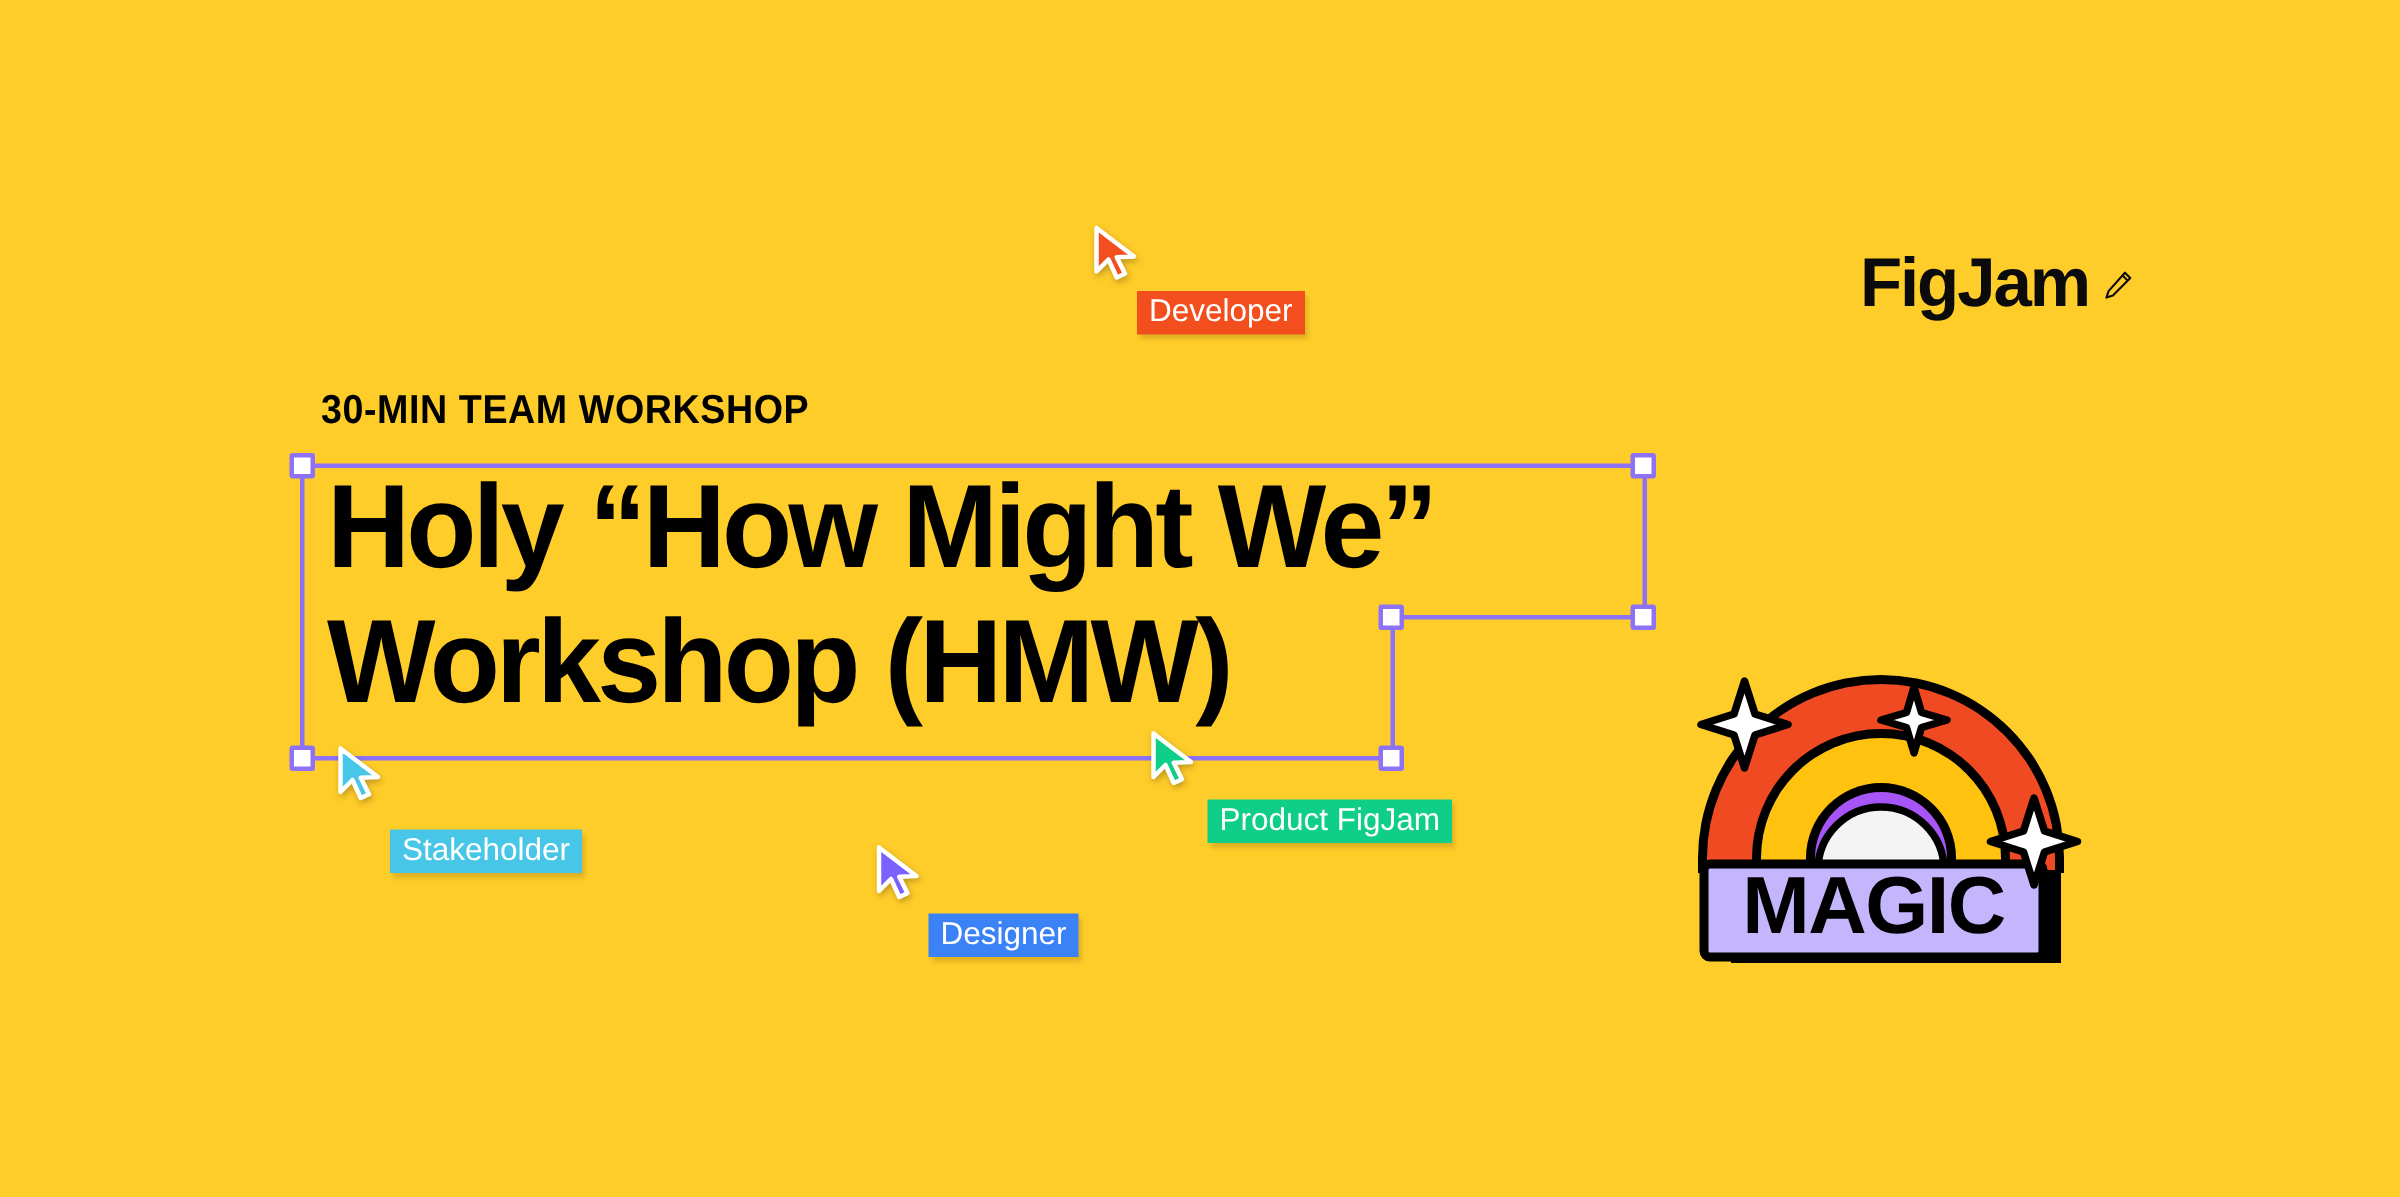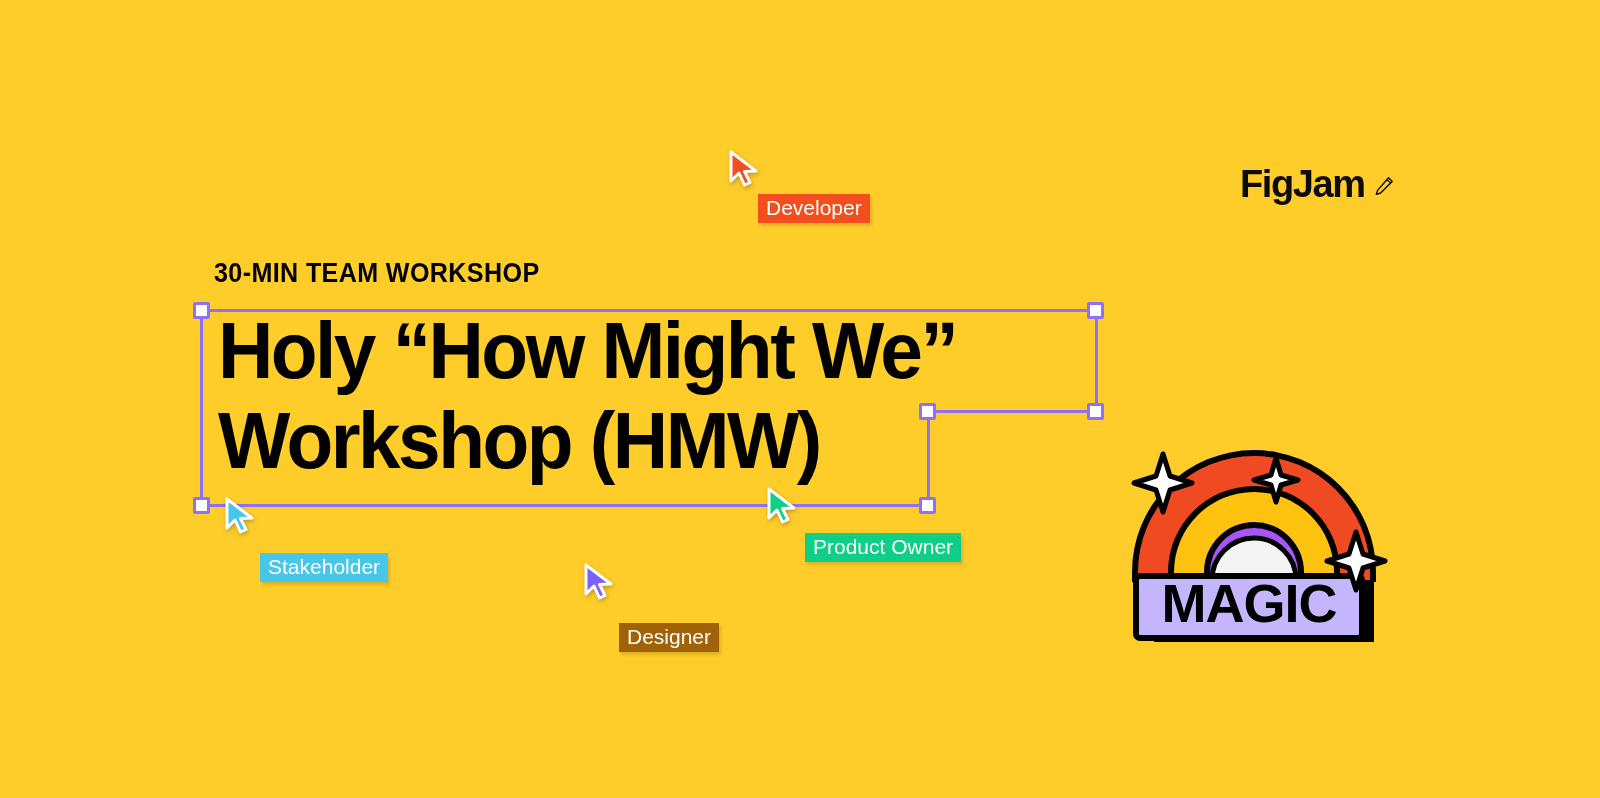--- a/index.html
+++ b/index.html
@@ -14,21 +14,21 @@
     width:1600px; height:798px;
     background:#FFCD29;
   }
 
   
   #brand {
     position:absolute; left:1240px; top:165px;
     display:flex; align-items:center; gap:9px;
   }
   #brand .wordmark {
-    font-size:38px; font-weight:700; color:#0B0B0B;
+    font-size:46px; font-weight:700; color:#0B0B0B;
     letter-spacing:-1.4px; line-height:1;
     font-family:"Liberation Sans", sans-serif;
   }
   #brand .pencil { display:block; width:20px; height:20px; margin-top:4px; }
 
   
   #eyebrow {
     position:absolute; left:214px; top:258px;
     font-size:27px; font-weight:700; color:#000;
     letter-spacing:0.4px;
@@ -121,28 +121,28 @@
     <svg class="arrow" viewBox="0 0 34 38">
       <path d="M3 2 L3 31 L11 23 L16.5 35 L22 32.5 L16.5 21.5 L28 21 Z" fill="#47C6E8" stroke="#FFFFFF" stroke-width="3" stroke-linejoin="round"></path>
     </svg>
     <span class="tag" style="left:36px; top:56px; background:#47C6E8;">Stakeholder</span>
   </div>
 
   <div class="collab" style="left:766px; top:487px;">
     <svg class="arrow" viewBox="0 0 34 38">
       <path d="M3 2 L3 31 L11 23 L16.5 35 L22 32.5 L16.5 21.5 L28 21 Z" fill="#0FCE87" stroke="#FFFFFF" stroke-width="3" stroke-linejoin="round"></path>
     </svg>
-    <span class="tag" style="left:39px; top:46px; background:#0FCE87;">Product Owner</span>
+    <span class="tag" style="left:39px; top:46px; background:#0FCE87;">Product FigJam</span>
   </div>
 
   <div class="collab" style="left:583px; top:563px;">
     <svg class="arrow" viewBox="0 0 34 38">
       <path d="M3 2 L3 31 L11 23 L16.5 35 L22 32.5 L16.5 21.5 L28 21 Z" fill="#7B61FF" stroke="#FFFFFF" stroke-width="3" stroke-linejoin="round"></path>
     </svg>
-    <span class="tag" style="left:36px; top:60px; background:#a16207;">Designer</span>
+    <span class="tag" style="left:36px; top:46px; background:#3b82f6;">Designer</span>
   </div>
 
   <div id="magic">
     <svg viewBox="0 0 280 220">
 
       <g>
         <path d="M20 132 A110 110 0 0 1 240 132 L240 200 L20 200 Z" fill="#000000" transform="translate(12,12)"></path>
       </g>
 
       <g>

